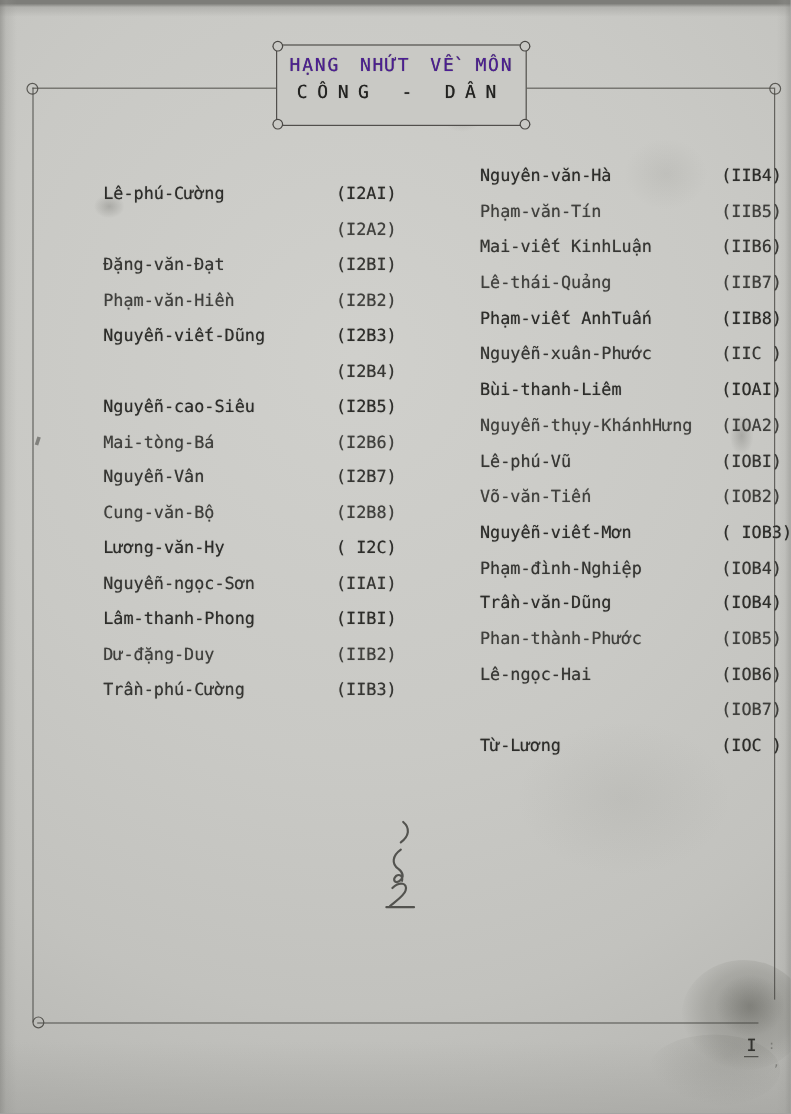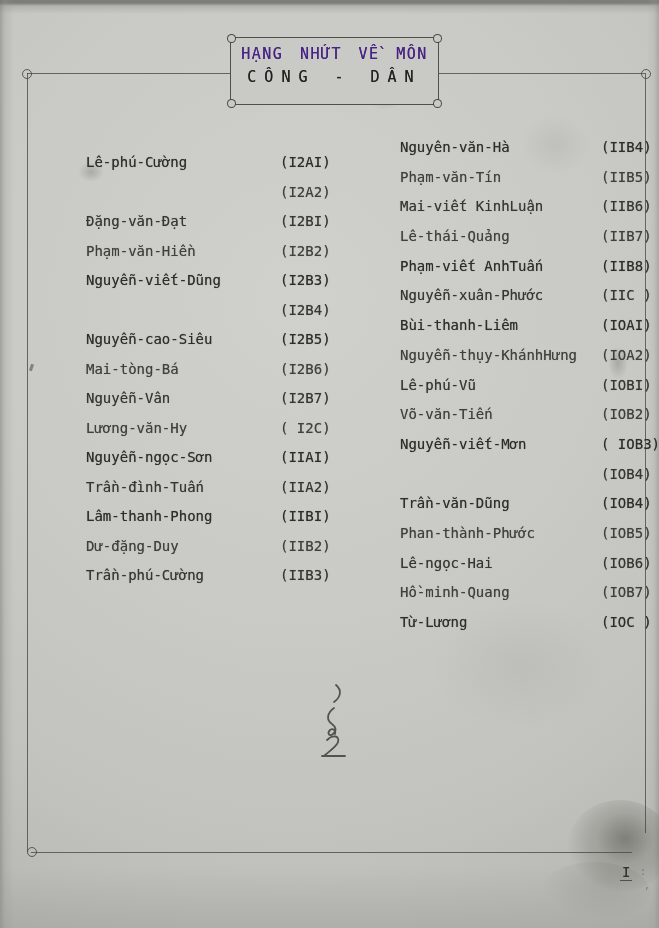--- a/index.html
+++ b/index.html
@@ -138,32 +138,32 @@
       </div>
     <div class="row">
         <span class="name">Mai-tòng-Bá</span>
         <span class="code">(I2B6)</span>
       </div>
     <div class="row">
         <span class="name">Nguyễn-Vân</span>
         <span class="code">(I2B7)</span>
       </div>
     <div class="row">
+        <span class="name">Cung-văn-Bộ</span>
+        <span class="code">(I2B8)</span>
+      </div>
+    <div class="row">
         <span class="name">Lương-văn-Hy</span>
         <span class="code">( I2C)</span>
       </div>
     <div class="row">
         <span class="name">Nguyễn-ngọc-Sơn</span>
         <span class="code">(IIAI)</span>
       </div>
     <div class="row">
-        <span class="name">Trần-đình-Tuấn</span>
-        <span class="code">(IIA2)</span>
-      </div>
-    <div class="row">
         <span class="name">Lâm-thanh-Phong</span>
         <span class="code">(IIBI)</span>
       </div>
     <div class="row">
         <span class="name">Dư-đặng-Duy</span>
         <span class="code">(IIB2)</span>
       </div>
     <div class="row">
         <span class="name">Trần-phú-Cường</span>
         <span class="code">(IIB3)</span>
@@ -209,36 +209,36 @@
       </div>
     <div class="row">
         <span class="name">Võ-văn-Tiến</span>
         <span class="code">(IOB2)</span>
       </div>
     <div class="row">
         <span class="name">Nguyễn-viết-Mơn</span>
         <span class="code">( IOB3)</span>
       </div>
     <div class="row">
+        <span class="name">Phạm-đình-Nghiệp</span>
         <span class="code">(IOB4)</span>
       </div>
     <div class="row">
         <span class="name">Trần-văn-Dũng</span>
         <span class="code">(IOB4)</span>
       </div>
     <div class="row">
         <span class="name">Phan-thành-Phước</span>
         <span class="code">(IOB5)</span>
       </div>
     <div class="row">
         <span class="name">Lê-ngọc-Hai</span>
         <span class="code">(IOB6)</span>
       </div>
     <div class="row">
-        <span class="name">Hồ-minh-Quang</span>
         <span class="code">(IOB7)</span>
       </div>
     <div class="row">
         <span class="name">Từ-Lương</span>
         <span class="code">(IOC )</span>
       </div>
   </div>
 
   <svg class="flourish" width="46" height="78" viewBox="0 0 46 78">
     <g fill="none" stroke="#3f3f3b" stroke-width="1.8" stroke-linecap="round" opacity="0.85">

